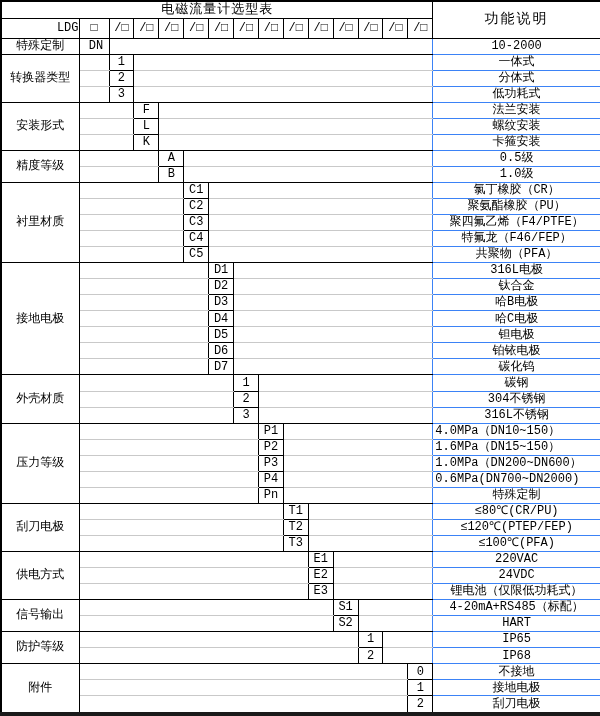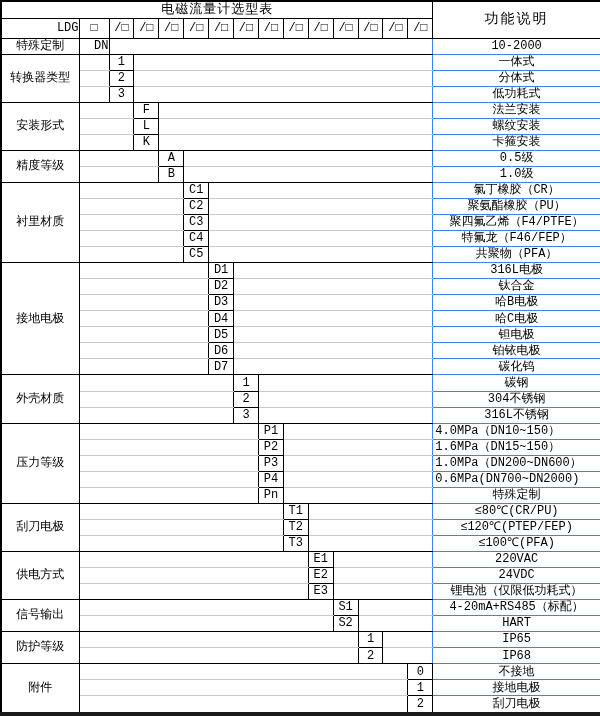--- a/index.html
+++ b/index.html
@@ -33,21 +33,21 @@
     border: 1px solid #000;
     font-size: 14px;
     letter-spacing: 2px;
   }
   td.cat {
     border: 1px solid #000;
     text-align: center;
   }
   td.cat.left { text-align: right; }
   td.code { border: 1px solid #000; }
-  td.code.left { text-align: right; padding-left: 4px; }
+  td.code.left { text-align: center; padding-left: 4px; }
   td.desc { border: 1px solid #3b82f6; }
   td.desc.left { text-align: left; padding-left: 2px; margin-left: 16px; }
   td.empty { border: none; border-bottom: 1px solid #c9c9c9; }
   td.empty.black { border-bottom: 1px solid #000; }
   tr.r-title { height: 17px; }
   tr.r-codes { height: 20px; }
 </style>
 </head>
 <body>
 

